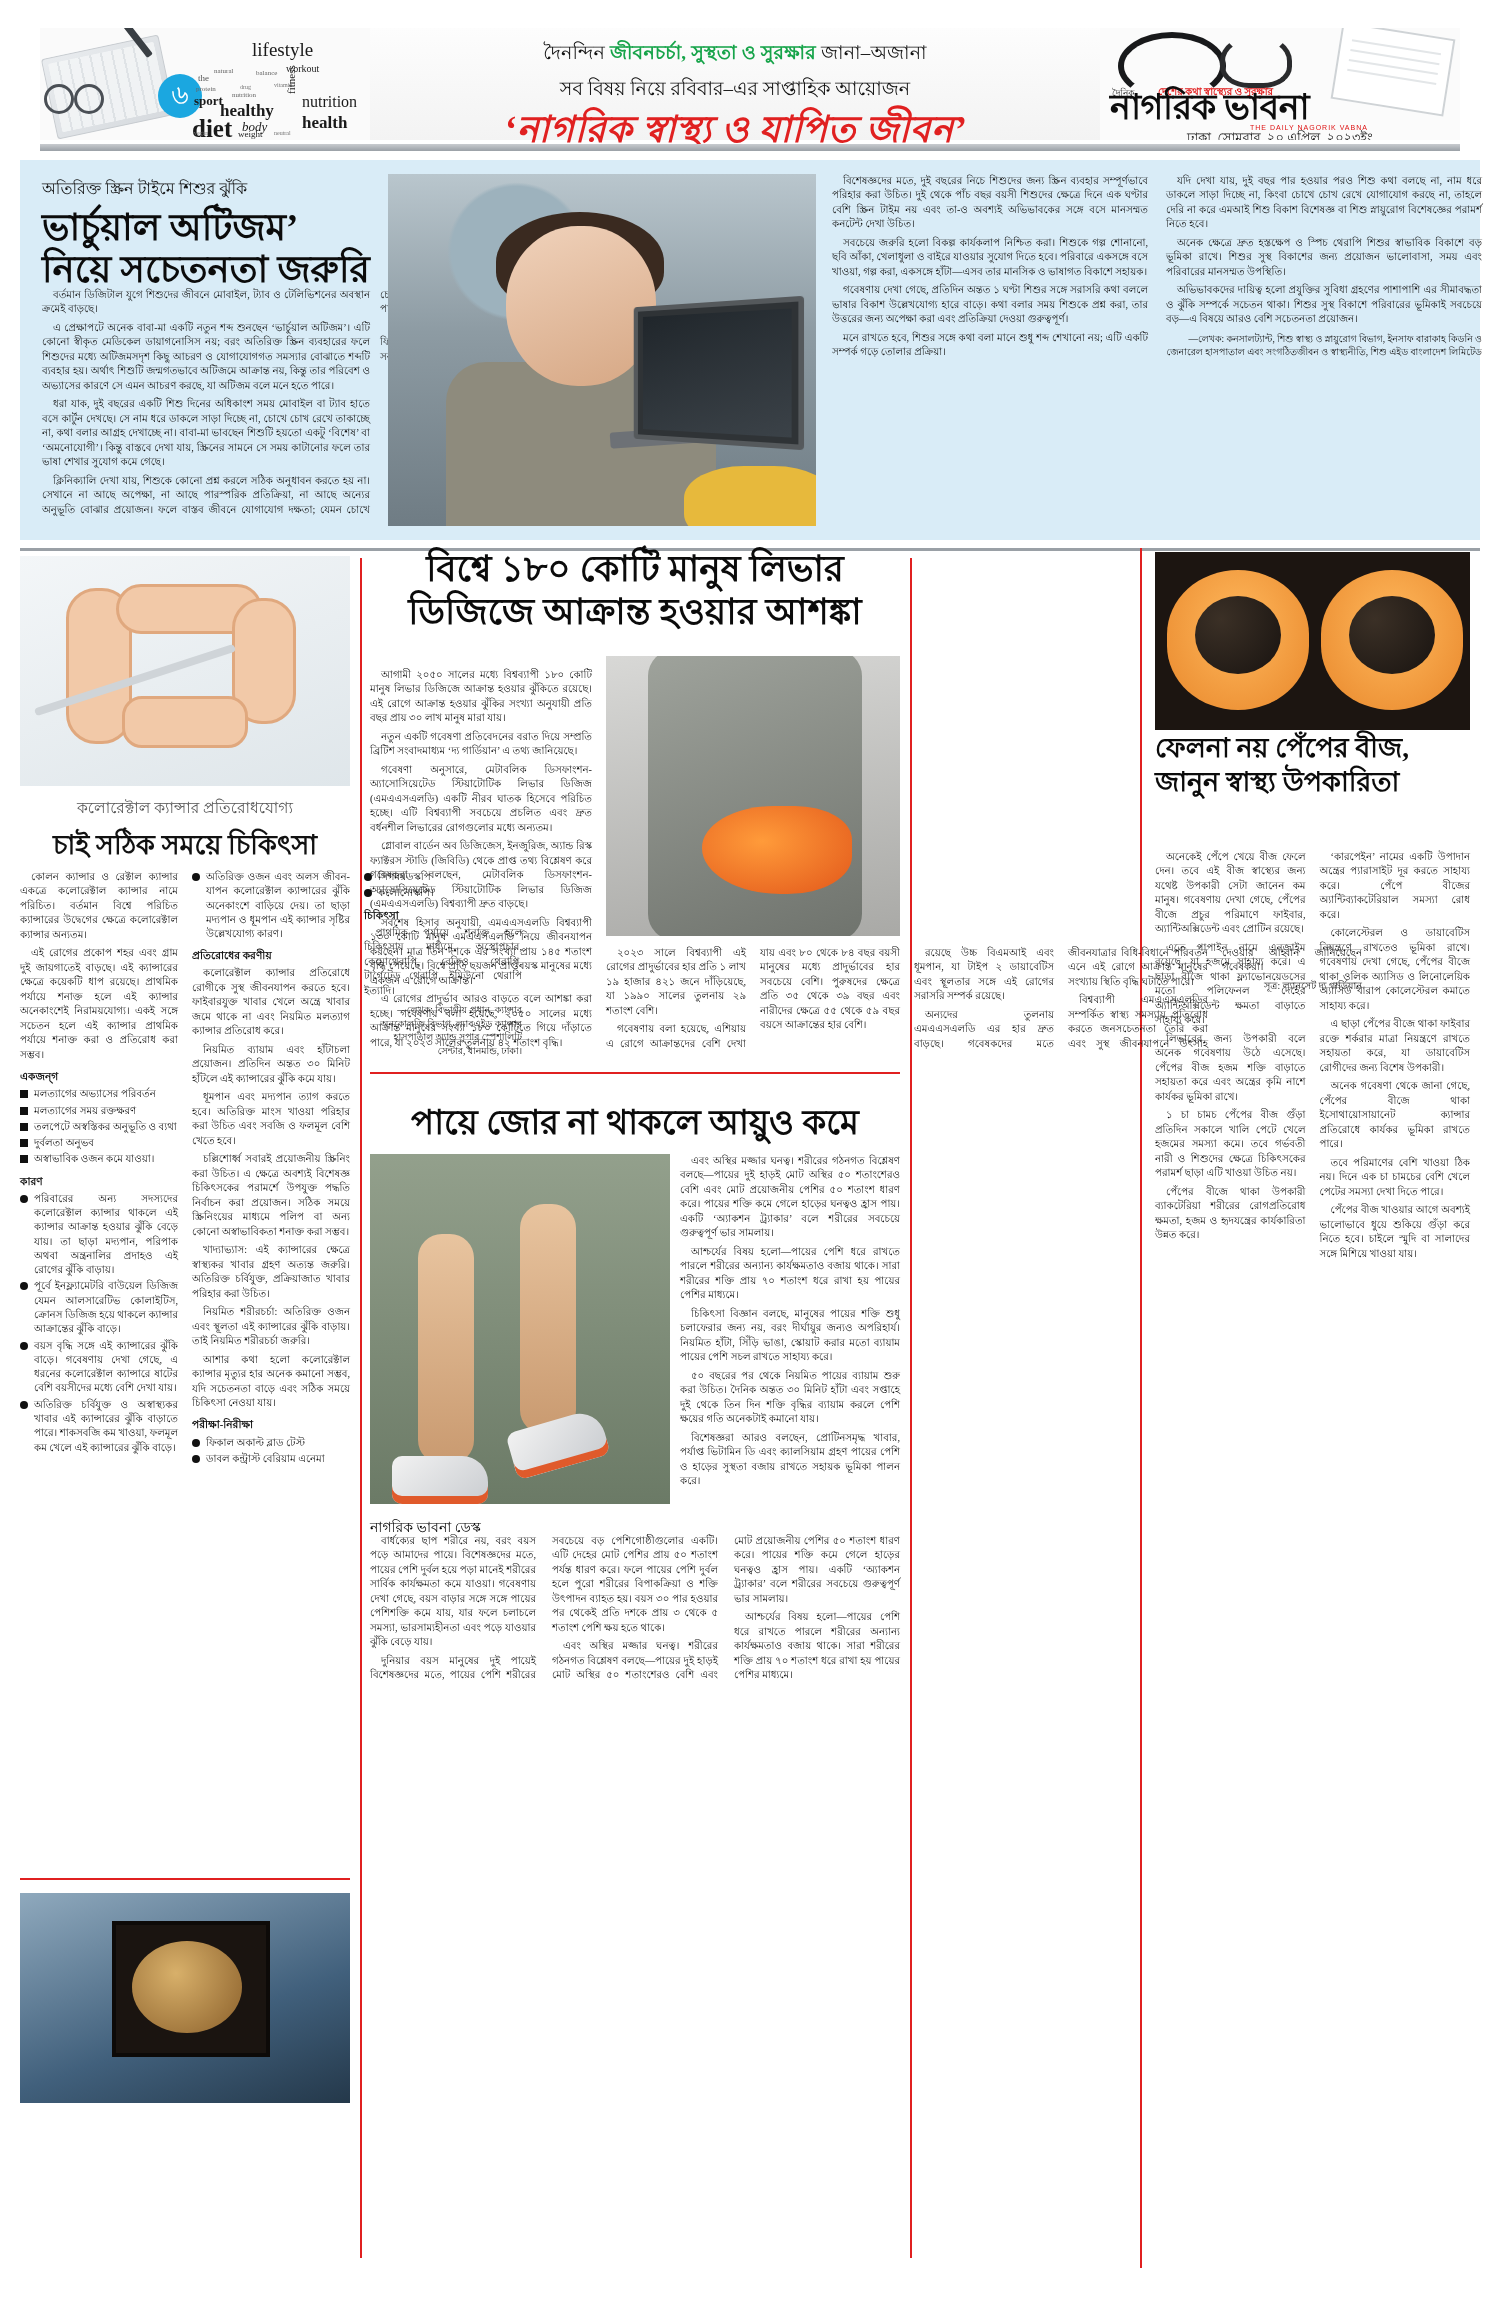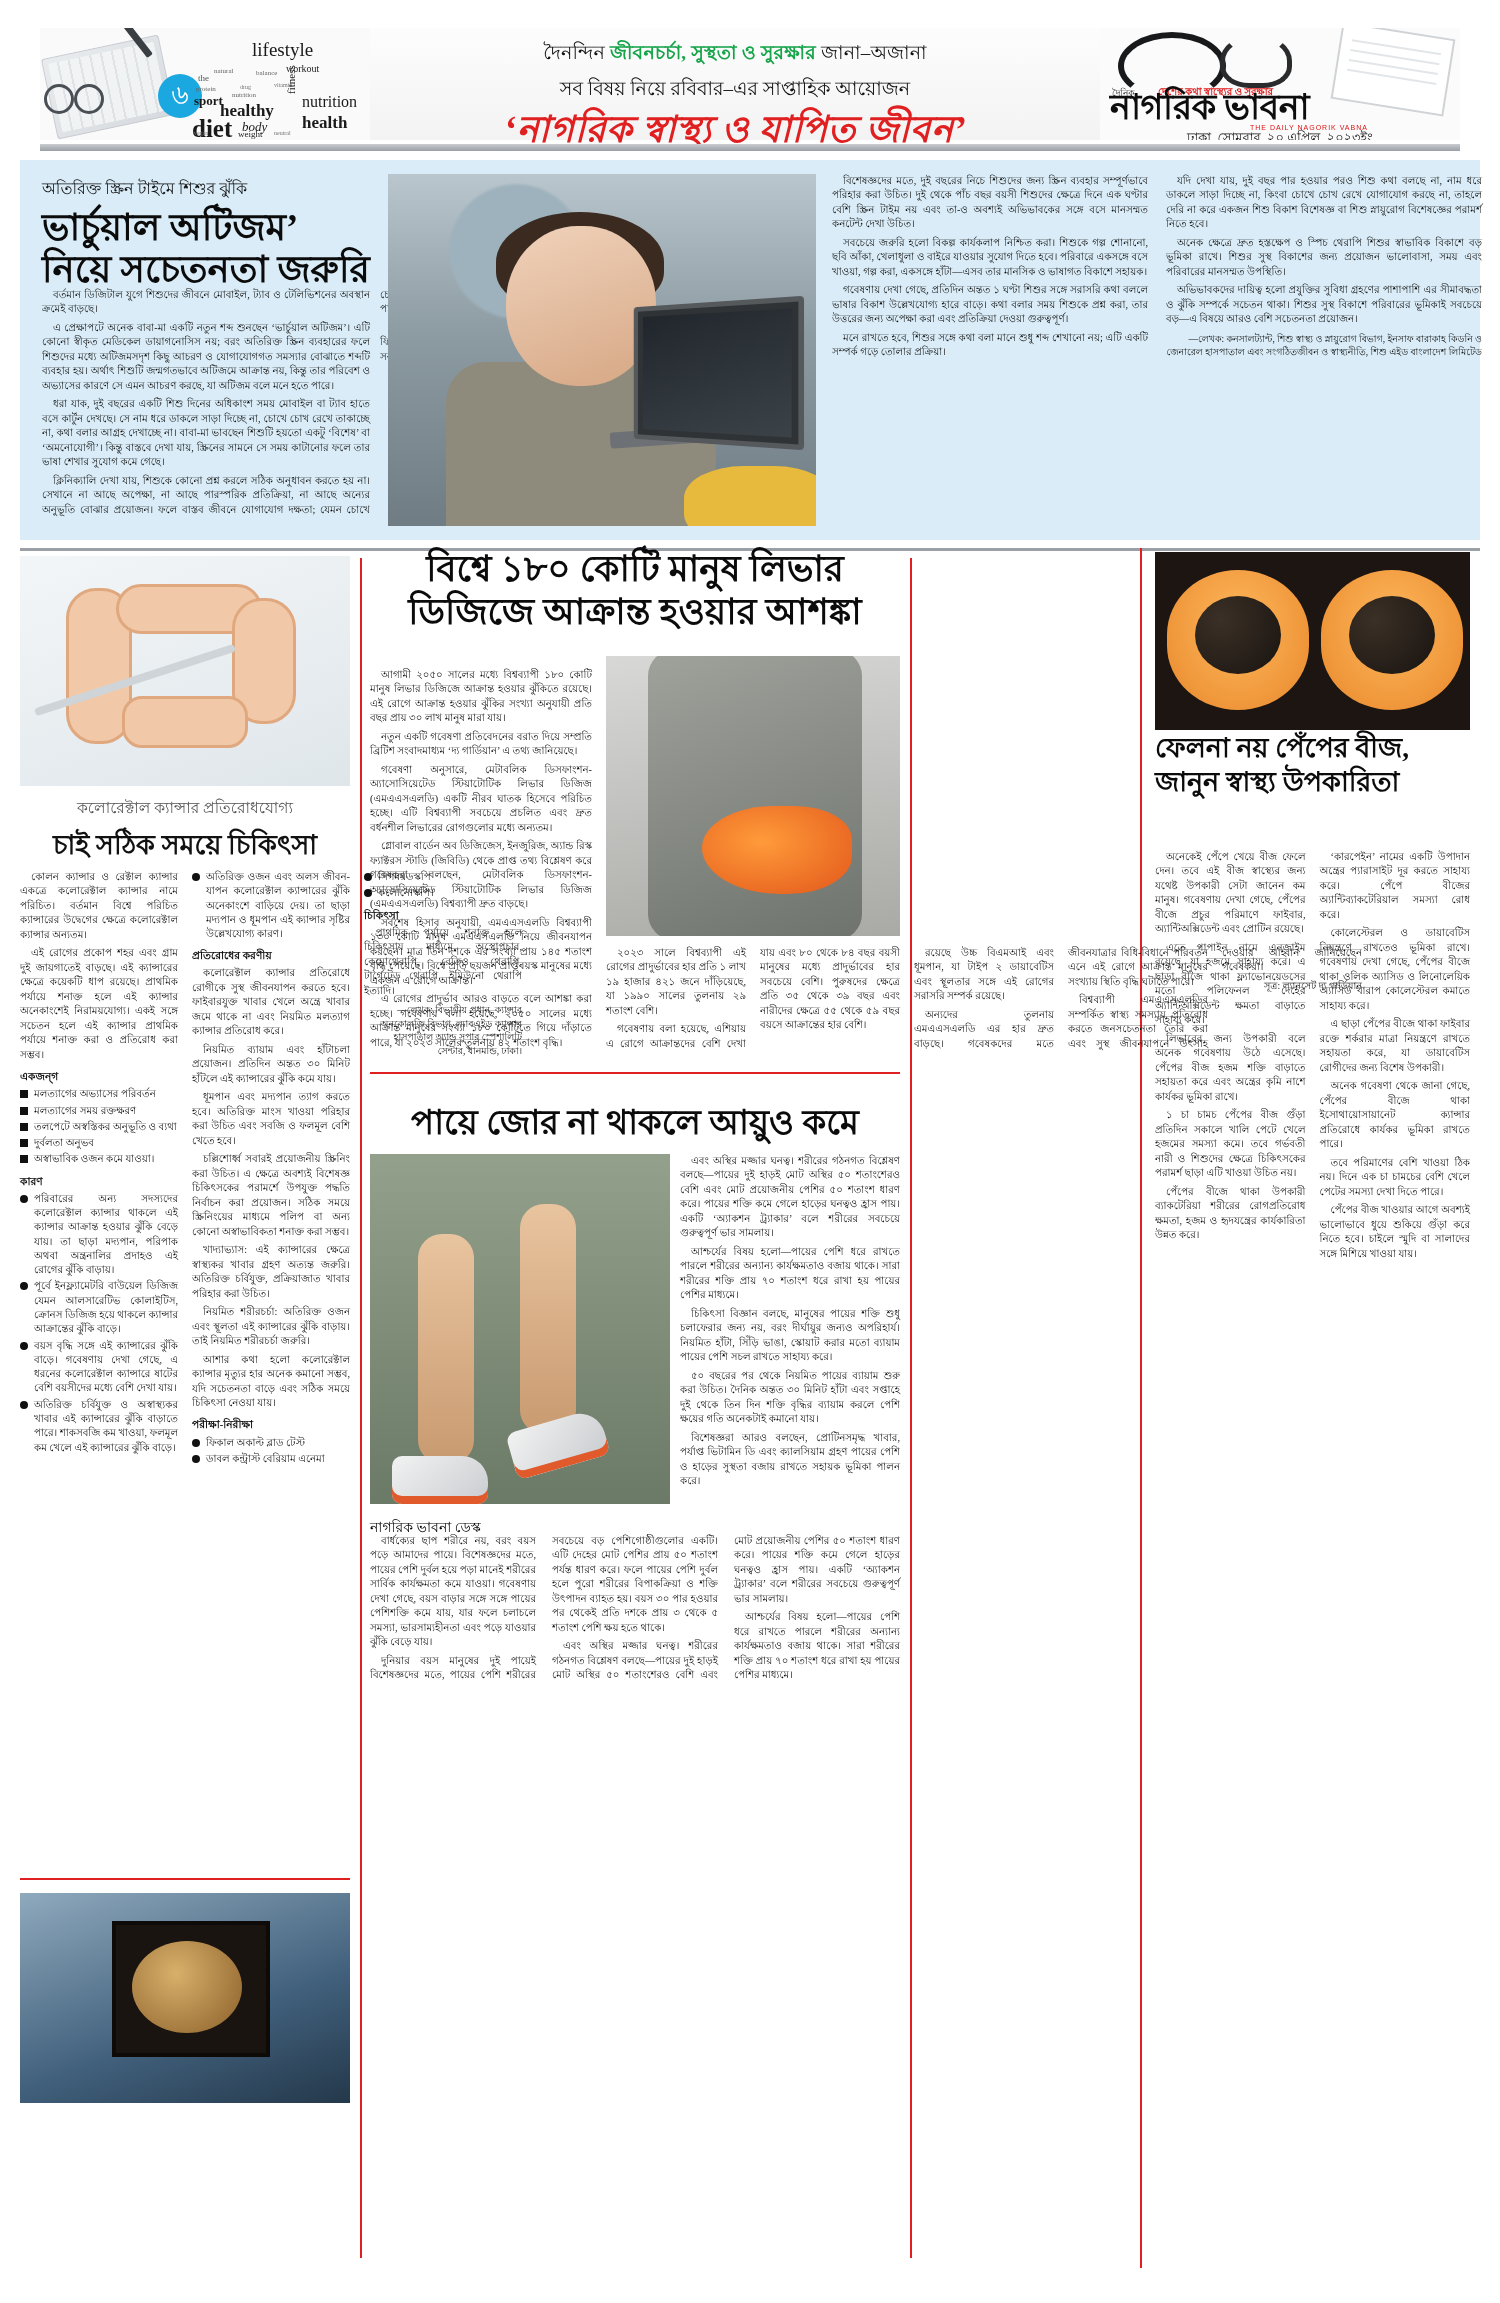--- a/index.html
+++ b/index.html
@@ -251,21 +251,21 @@
       <div class="ph-stand"></div>
       <div class="ph-tablet"></div>
       <div class="ph-pillow"></div>
     </div>
 
     <div class="feat-right-text col-text">
       <p>বিশেষজ্ঞদের মতে, দুই বছরের নিচে শিশুদের জন্য স্ক্রিন ব্যবহার সম্পূর্ণভাবে পরিহার করা উচিত। দুই থেকে পাঁচ বছর বয়সী শিশুদের ক্ষেত্রে দিনে এক ঘণ্টার বেশি স্ক্রিন টাইম নয় এবং তা-ও অবশ্যই অভিভাবকের সঙ্গে বসে মানসম্মত কনটেন্ট দেখা উচিত।</p>
       <p>সবচেয়ে জরুরি হলো বিকল্প কার্যকলাপ নিশ্চিত করা। শিশুকে গল্প শোনানো, ছবি আঁকা, খেলাধুলা ও বাইরে যাওয়ার সুযোগ দিতে হবে। পরিবারে একসঙ্গে বসে খাওয়া, গল্প করা, একসঙ্গে হাঁটা—এসব তার মানসিক ও ভাষাগত বিকাশে সহায়ক।</p>
       <p>গবেষণায় দেখা গেছে, প্রতিদিন অন্তত ১ ঘণ্টা শিশুর সঙ্গে সরাসরি কথা বললে ভাষার বিকাশ উল্লেখযোগ্য হারে বাড়ে। কথা বলার সময় শিশুকে প্রশ্ন করা, তার উত্তরের জন্য অপেক্ষা করা এবং প্রতিক্রিয়া দেওয়া গুরুত্বপূর্ণ।</p>
       <p>মনে রাখতে হবে, শিশুর সঙ্গে কথা বলা মানে শুধু শব্দ শেখানো নয়; এটি একটি সম্পর্ক গড়ে তোলার প্রক্রিয়া।</p>
-      <p>যদি দেখা যায়, দুই বছর পার হওয়ার পরও শিশু কথা বলছে না, নাম ধরে ডাকলে সাড়া দিচ্ছে না, কিংবা চোখে চোখ রেখে যোগাযোগ করছে না, তাহলে দেরি না করে একজন শিশু বিকাশ বিশেষজ্ঞ বা শিশু স্নায়ুরোগ বিশেষজ্ঞের পরামর্শ নিতে হবে।</p>
+      <p>যদি দেখা যায়, দুই বছর পার হওয়ার পরও শিশু কথা বলছে না, নাম ধরে ডাকলে সাড়া দিচ্ছে না, কিংবা চোখে চোখ রেখে যোগাযোগ করছে না, তাহলে দেরি না করে এমআই শিশু বিকাশ বিশেষজ্ঞ বা শিশু স্নায়ুরোগ বিশেষজ্ঞের পরামর্শ নিতে হবে।</p>
       <p>অনেক ক্ষেত্রে দ্রুত হস্তক্ষেপ ও স্পিচ থেরাপি শিশুর স্বাভাবিক বিকাশে বড় ভূমিকা রাখে। শিশুর সুস্থ বিকাশের জন্য প্রয়োজন ভালোবাসা, সময় এবং পরিবারের মানসম্মত উপস্থিতি।</p>
       <p>অভিভাবকদের দায়িত্ব হলো প্রযুক্তির সুবিধা গ্রহণের পাশাপাশি এর সীমাবদ্ধতা ও ঝুঁকি সম্পর্কে সচেতন থাকা। শিশুর সুস্থ বিকাশে পরিবারের ভূমিকাই সবচেয়ে বড়—এ বিষয়ে আরও বেশি সচেতনতা প্রয়োজন।</p>
       <div class="credit">—লেখক: কনসালট্যান্ট, শিশু স্বাস্থ্য ও স্নায়ুরোগ বিভাগ, ইনসাফ বারাকাহ কিডনি ও জেনারেল হাসপাতাল এবং সংগঠিতজীবন ও স্বাস্থ্যনীতি, শিশু এইড বাংলাদেশ লিমিটেড</div>
     </div>
   </div>
 
   <div class="mid">
 
     <div class="grayline" style="left:0;top:0;width:1460px;height:3px;"></div>
     <div class="vline" style="left:340px;top:10px;height:1700px;"></div>

